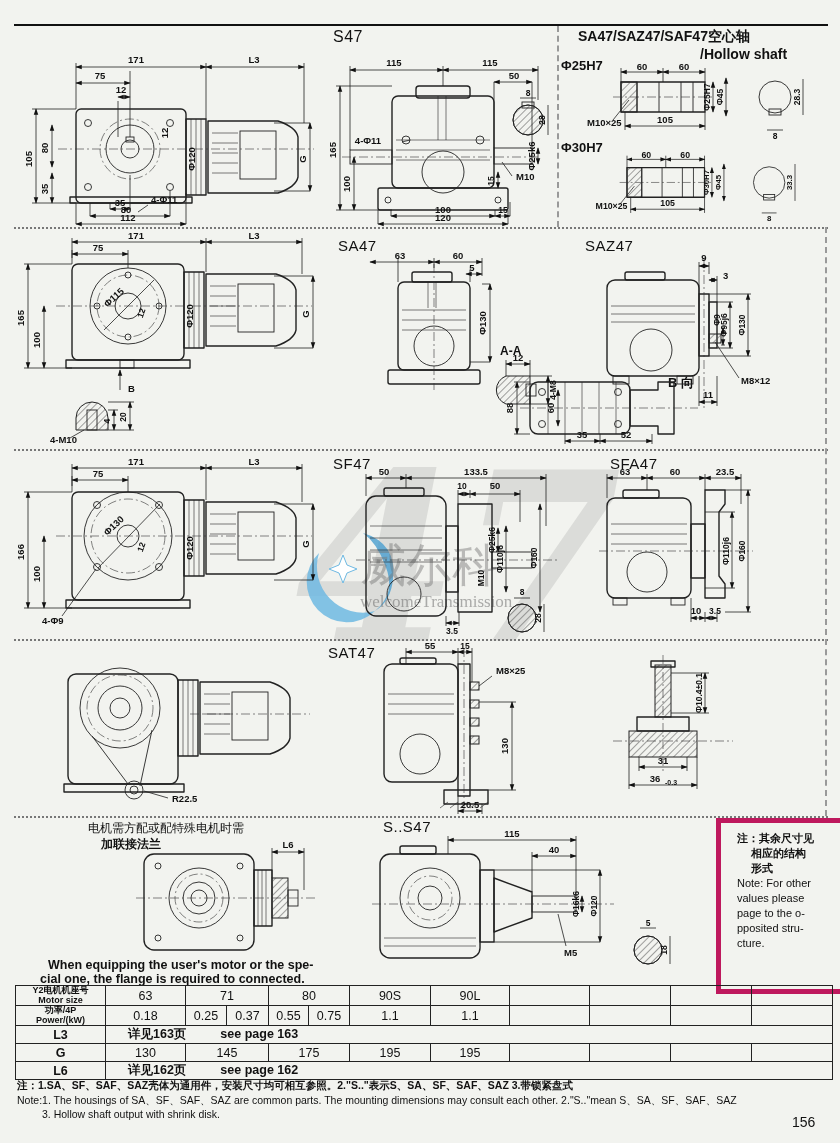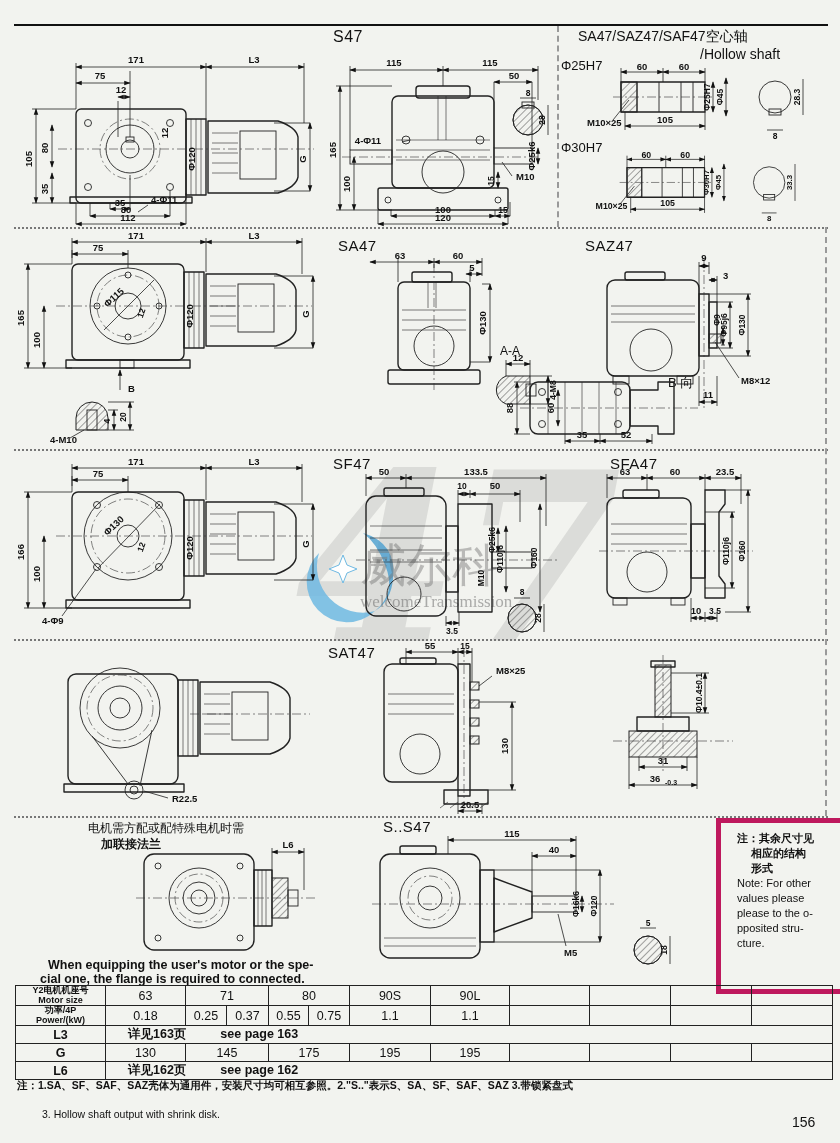--- a/index.html
+++ b/index.html
@@ -1,19 +1,19 @@
 <!DOCTYPE html>
 <html><head>
 <meta charset="utf-8">
 <style>
   html,body{margin:0;padding:0;background:#e8e9e6}
   .pg{position:relative;width:840px;height:1143px;background:#f2f3ef;font-family:"Liberation Sans",sans-serif;color:#111;overflow:hidden}
   .abs{position:absolute}
   .ttl{font-weight:normal;font-size:15px;letter-spacing:.5px}
-  .ttl-sm{font-weight:normal;font-size:13px}
+  .ttl-sm{font-weight:bold;font-size:13px}
   svg{position:absolute;overflow:visible}
   svg text{font-family:"Liberation Sans",sans-serif}
   .dt{font-size:9.5px;font-weight:bold;fill:#111}
   .dts{font-size:8.5px;font-weight:bold;fill:#111}
   .ol{fill:none;stroke:#222;stroke-width:1.4;stroke-linejoin:round}
   .o2{fill:none;stroke:#222;stroke-width:.9}
   .dm{fill:none;stroke:#222;stroke-width:.8}
   .cl{fill:none;stroke:#333;stroke-width:.6;stroke-dasharray:9 3 2 3}
   .fin{fill:none;stroke:#222;stroke-width:.7;opacity:.85}
   .hat{fill:url(#hp);stroke:#222;stroke-width:1}
@@ -674,21 +674,21 @@
   <text class="dts" x="296" y="96" text-anchor="middle">5</text>
   <text class="dts" x="315" y="120" transform="rotate(-90 315 120)" text-anchor="middle">18</text>
 </svg>
 
 <div class="notebox" style="left:716px;top:818px;width:103px;height:150px">
   <div class="cn">注：其余尺寸见</div>
   <div class="cn" style="padding-left:14px">相应的结构</div>
   <div class="cn" style="padding-left:14px">形式</div>
   <div>Note: For other</div>
   <div>values please</div>
-  <div>please to the o-</div>
+  <div>page to the o-</div>
   <div>pposited stru-</div>
   <div>cture.</div>
 </div>
 
 <table class="spec">
   <colgroup>
     <col style="width:90px">
         <col style="width:80px">
         <col style="width:41px">
         <col style="width:42px">
@@ -745,16 +745,17 @@
           <td></td>
   </tr>
   <tr>
     <td class="row-label">L6</td>
     <td colspan="11" class="merged"><span>详见162页</span><span class="en">see page 162</span></td>
   </tr>
 </tbody>
     </table>
 
 <div class="fnote" style="left:17px;top:1079px;font-weight:bold">注：1.SA、SF、SAF、SAZ壳体为通用件，安装尺寸均可相互参照。2."S.."表示S、SA、SF、SAF、SAZ 3.带锁紧盘式</div>
+<div class="fnote" style="left:17px;top:1094px">Note:1. The housings of SA、SF、SAF、SAZ are common parts. The mounting dimensions may consult each other. 2."S.."mean S、SA、SF、SAF、SAZ</div>
 <div class="fnote" style="left:42px;top:1108px">3. Hollow shaft output with shrink disk.</div>
 <div class="abs" style="left:792px;top:1114px;font-size:14px">156</div>
 
 </div>
 
 </body></html>

